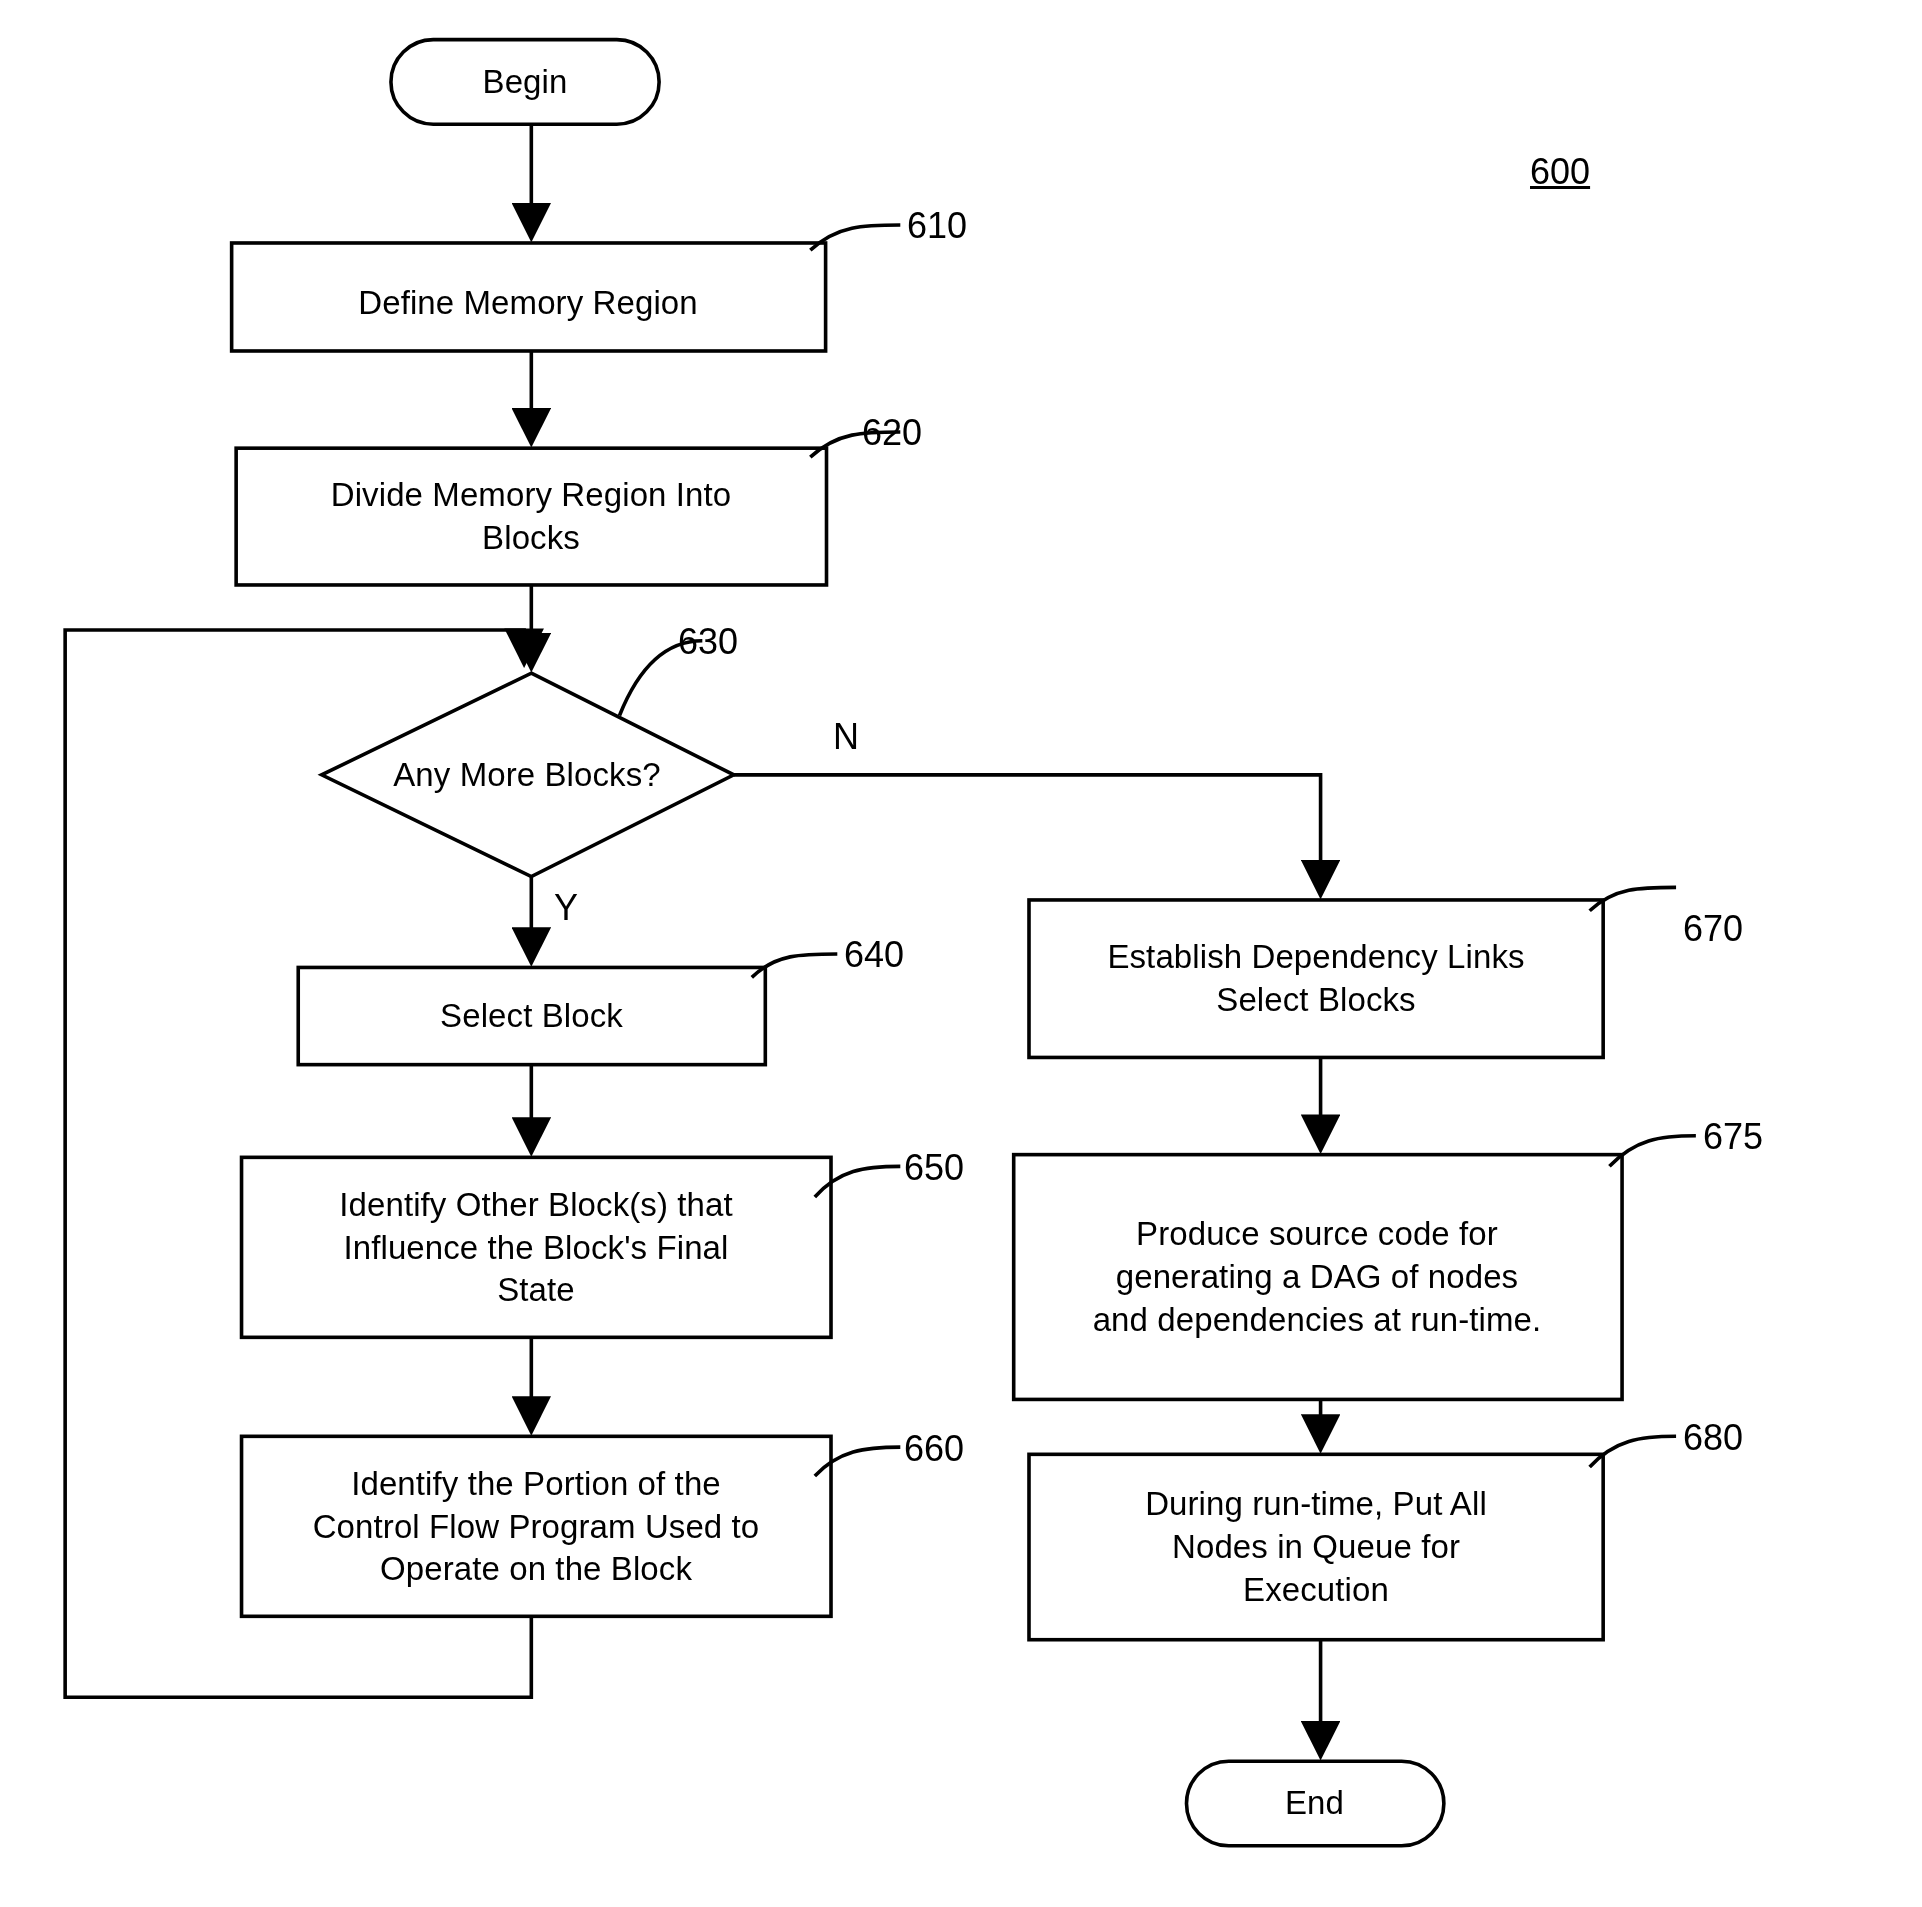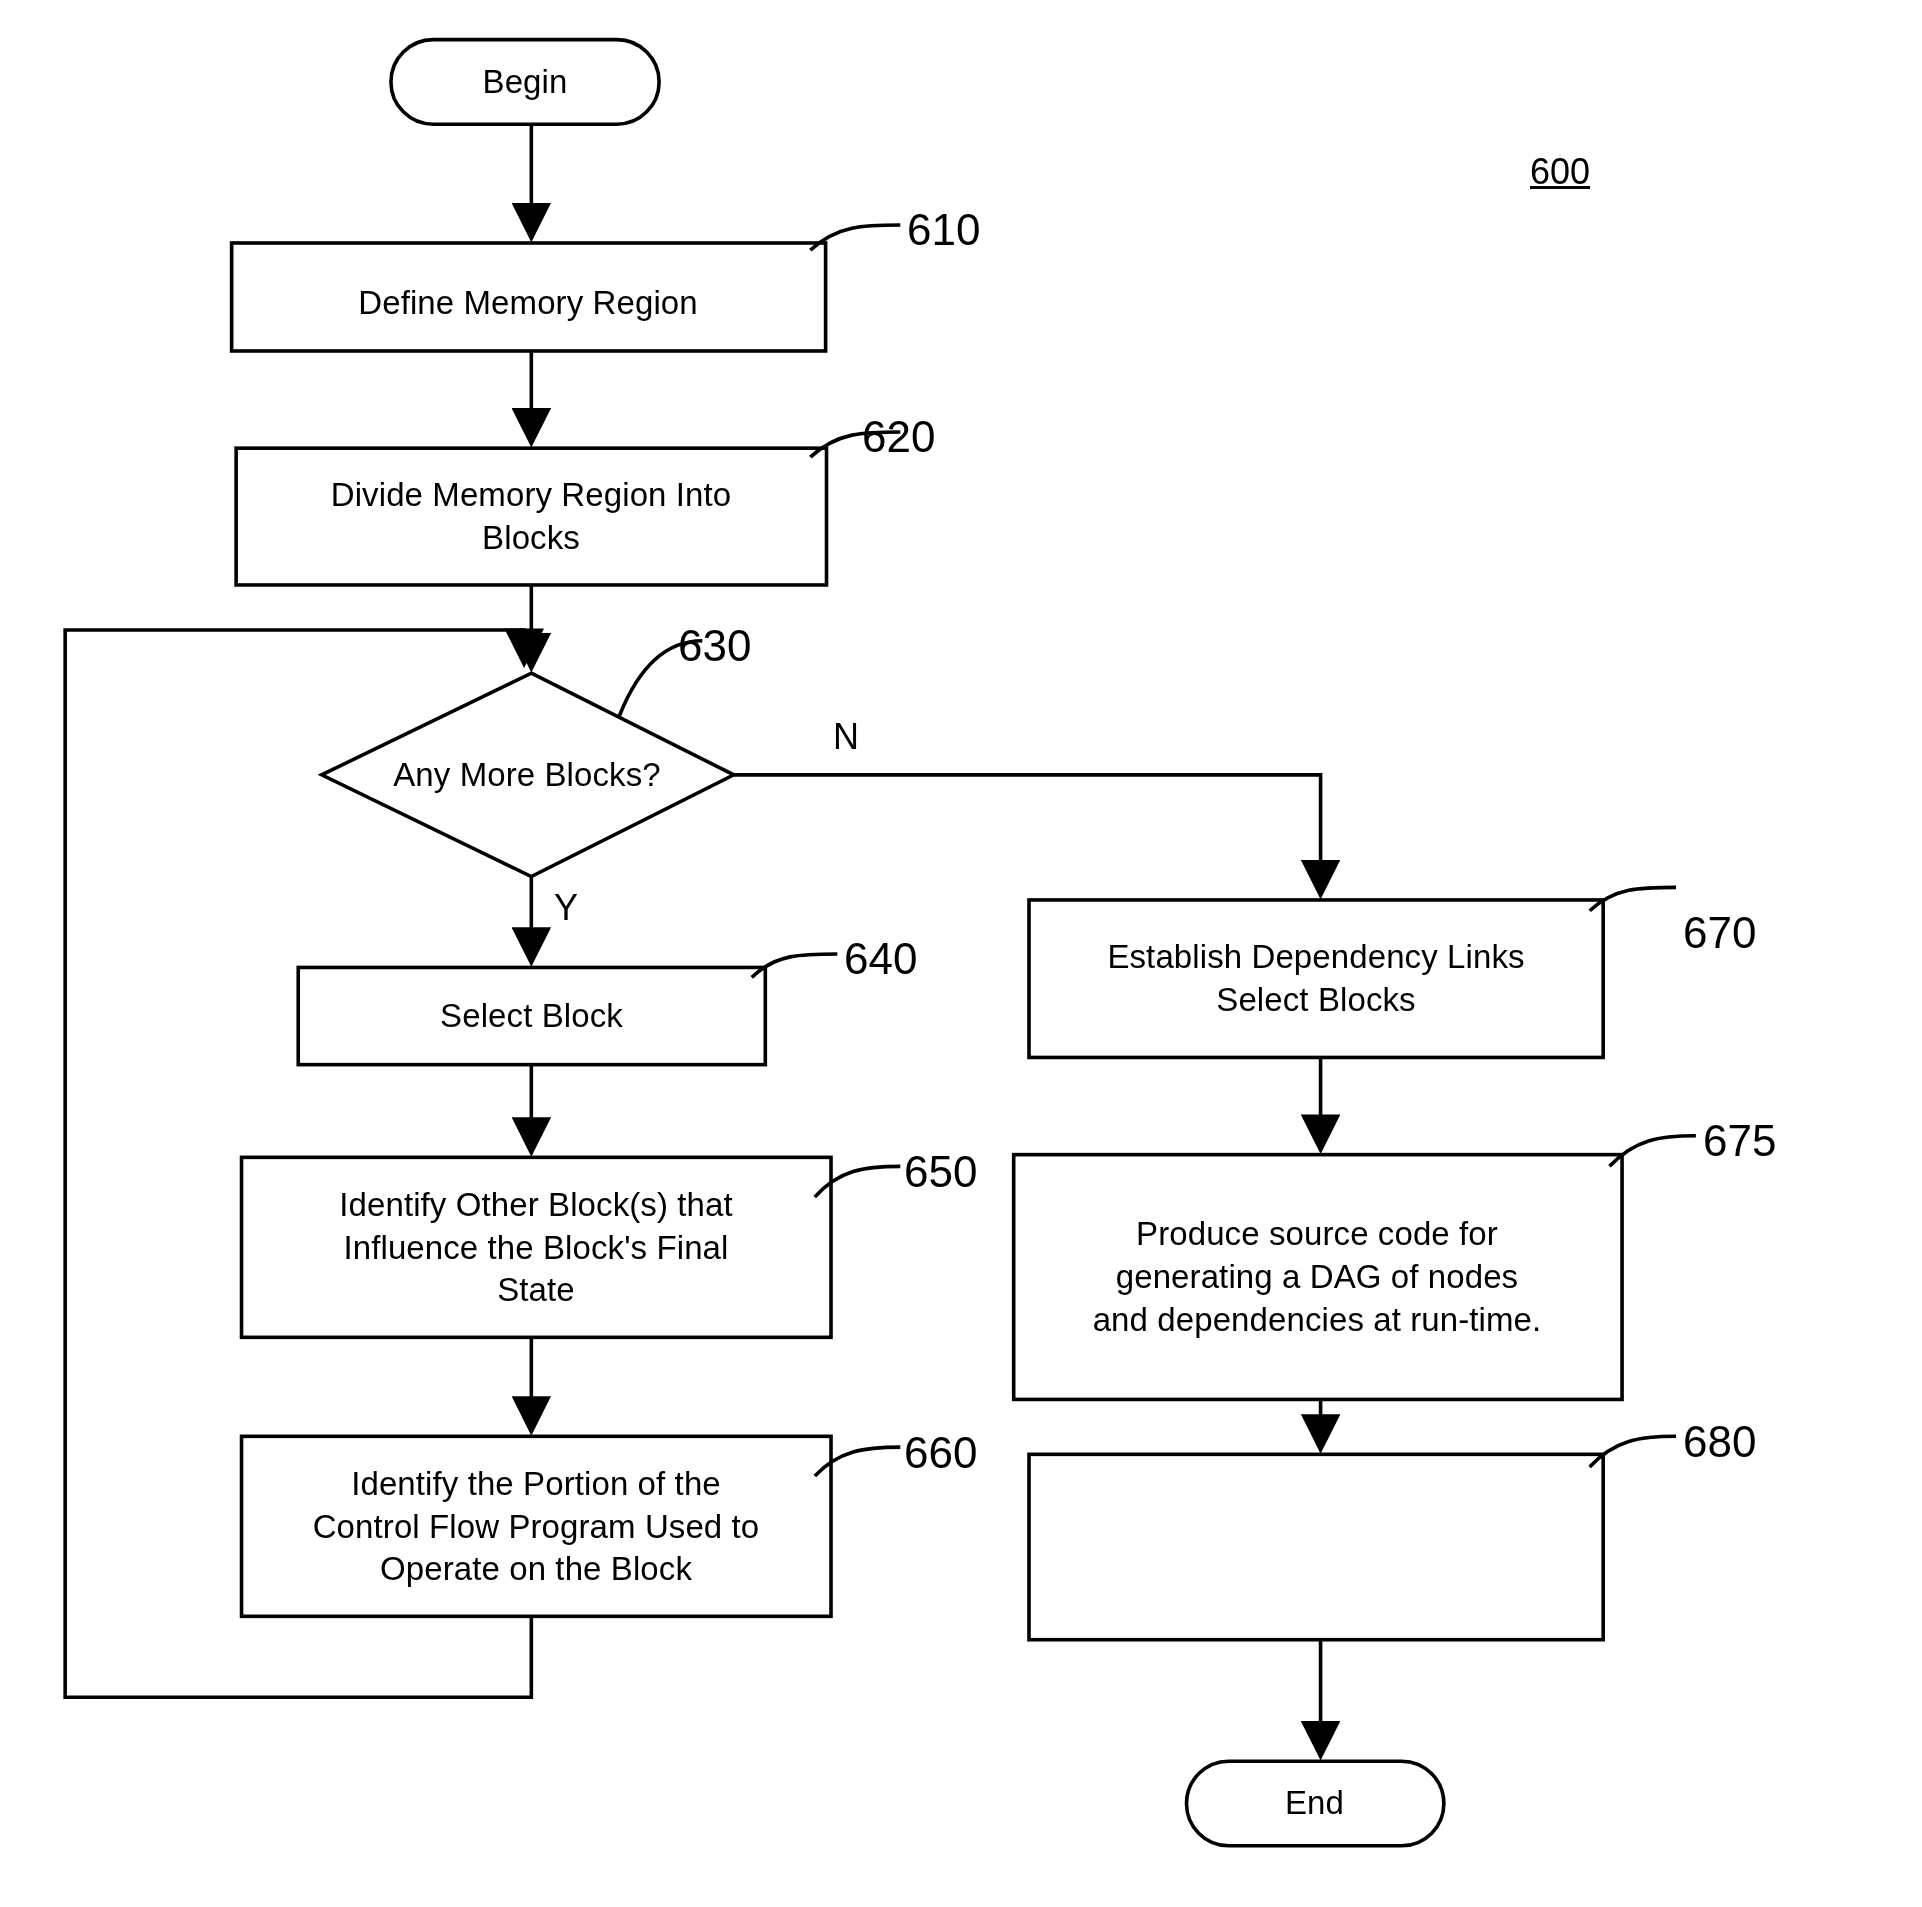--- a/index.html
+++ b/index.html
@@ -32,21 +32,21 @@
     justify-content: center;
     text-align: center;
     font-size: 33px;
     line-height: 1.30;
     letter-spacing: 0.1px;
     white-space: pre-line;
     color: #000000;
   }
   .ref-label {
     position: absolute;
-    font-size: 44px;
+    font-size: 36px;
     color: #000000;
     white-space: nowrap;
   }
   .branch-label {
     position: absolute;
     font-size: 36px;
     color: #000000;
   }
   .fig-label {
     position: absolute;
@@ -137,20 +137,23 @@
 Control Flow Program Used to
 Operate on the Block</div>
 
   <div class="node-text" style="left:1029px; top:900px; width:574px; height:158px;">Establish Dependency Links
 Select Blocks</div>
 
   <div class="node-text" style="left:1013px; top:1155px; width:608px; height:245px;">Produce source code for
 generating a DAG of nodes
 and dependencies at run-time.</div>
 
+  <div class="node-text" style="left:1029px; top:1455px; width:574px; height:185px;">During run-time, Put All
+Nodes in Queue for
+Execution</div>
 
   <div class="node-text" style="left:1186px; top:1761px; width:257px; height:85px;">End</div>
 
   <div class="ref-label" style="left:907px; top:205px;">610</div>
   <div class="ref-label" style="left:862px; top:412px;">620</div>
   <div class="ref-label" style="left:678px; top:621px;">630</div>
   <div class="ref-label" style="left:844px; top:934px;">640</div>
   <div class="ref-label" style="left:904px; top:1147px;">650</div>
   <div class="ref-label" style="left:904px; top:1428px;">660</div>
   <div class="ref-label" style="left:1683px; top:868px;margin-top:40px;">670</div>

